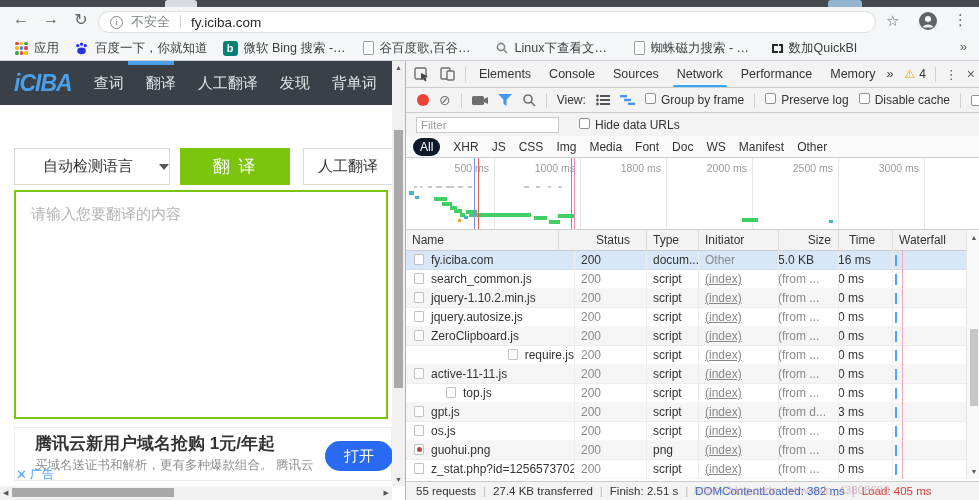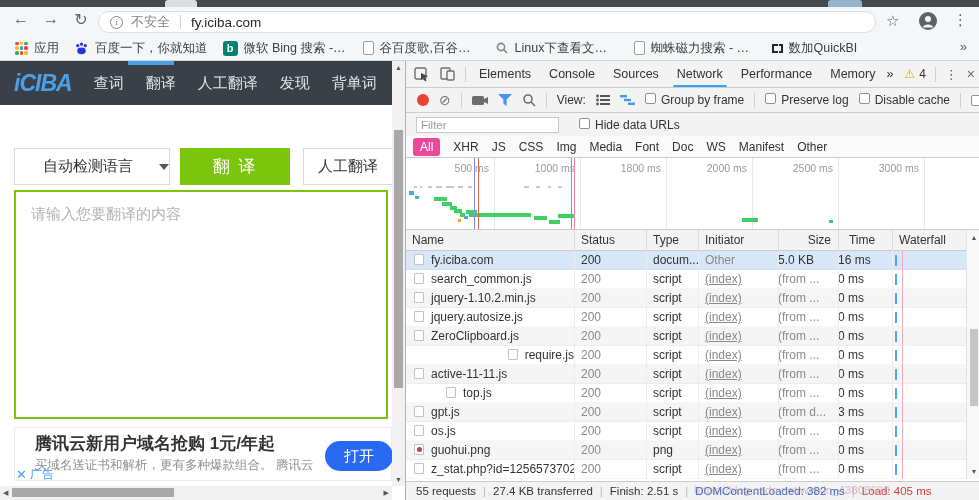--- a/index.html
+++ b/index.html
@@ -96,21 +96,21 @@
   .clear-icon{color:#757575;font-size:14px;line-height:14px}
   .view-label{color:#333;flex-shrink:0}
   .cb{width:11px;height:11px;border:1px solid #919191;border-radius:2px;background:#fff;flex-shrink:0}
   .cb-wrap{display:flex;align-items:flex-start;gap:5px;white-space:nowrap;flex-shrink:0}
   .dt-filter-row{top:52px;height:23px;gap:8px;padding-left:10px}
   .filter-input{width:143px;height:16px;border:1px solid #c9c9c9;background:#fff;font-size:11.5px;
     padding:0 4px;color:#333;font-family:inherit}
   .filter-input::placeholder{color:#999}
   .dt-pills{top:75px;height:22px;background:#fafafa;border-bottom:1px solid #ccc;gap:13px;padding-left:14px}
   .pill{font-size:12px;color:#323232;flex-shrink:0}
-  .pill.selected{background:#ec4899;color:#fff;border-radius:3px;padding:2px 7px;margin-left:-7px}
+  .pill.selected{background:#0f172a;color:#fff;border-radius:9px;padding:2px 7px;margin-left:-7px}
   .dt-overview{position:absolute;left:0;right:0;top:97px;height:72px;background:#fff;border-bottom:1px solid #ccc;overflow:hidden}
   .gl{position:absolute;top:0;bottom:0;width:1px;background:#e8e8e8}
   .gl-label{position:absolute;top:4px;font-size:10.5px;color:#9a9a9a;transform:translateX(-100%);padding-right:5px;white-space:nowrap}
   .ov-bar{position:absolute;height:4px}
   .ov-line{position:absolute;top:0;bottom:0;width:1px}
   .dt-thead{position:absolute;left:0;right:0;top:169px;height:21px;background:#f3f3f3;border-bottom:1px solid #ccc}
   .th{position:absolute;top:0;height:21px;line-height:20px;font-size:12px;color:#333;padding-left:6px;
     border-left:1px solid #ddd;overflow:hidden;white-space:nowrap}
   .th.first{border-left:none}
   .th.right{text-align:right;padding-right:7px;padding-left:0}
@@ -434,21 +434,21 @@
         <div class="ov-bar" style="left: 423px; top: 62px; width: 4px; height: 3px; background: rgb(63, 179, 210);"></div>
         <div class="ov-line" style="left: 68px; background: rgb(123, 142, 242);"></div>
         <div class="ov-line" style="left: 72px; background: rgb(224, 97, 79);"></div>
         <div class="ov-line" style="left: 165px; background: rgb(123, 142, 242);"></div>
         <div class="ov-line" style="left: 168px; background: rgb(239, 134, 181);"></div>
       </div>
 
     <div class="dt-thead" id="dt-thead">
       <span class="sort-arrow">▲</span>
     <span class="th first" style="left: 0px; width: 168px;">Name</span>
-        <span class="th" style="left: 168px; width: 72px;">Status</span>
+        <span class="th" style="left: 152px; width: 72px; text-align: right;">Status</span>
         <span class="th" style="left: 240px; width: 52px;">Type</span>
         <span class="th" style="left: 292px; width: 80px;">Initiator</span>
         <span class="th right" style="left: 372px; width: 60px;">Size</span>
         <span class="th right" style="left: 432px; width: 54px; text-align: center;">Time</span>
         <span class="th" style="left: 486px; width: 74px;">Waterfall</span>
       </div>
 
     <div class="dt-rows" id="dt-rows">
         <div class="req-row selected" style="top: 0px;">
           <span class="cell" style="left: 0px; width: 168px; padding-left: 8px;"><span class="ricon"></span>fy.iciba.com</span>

